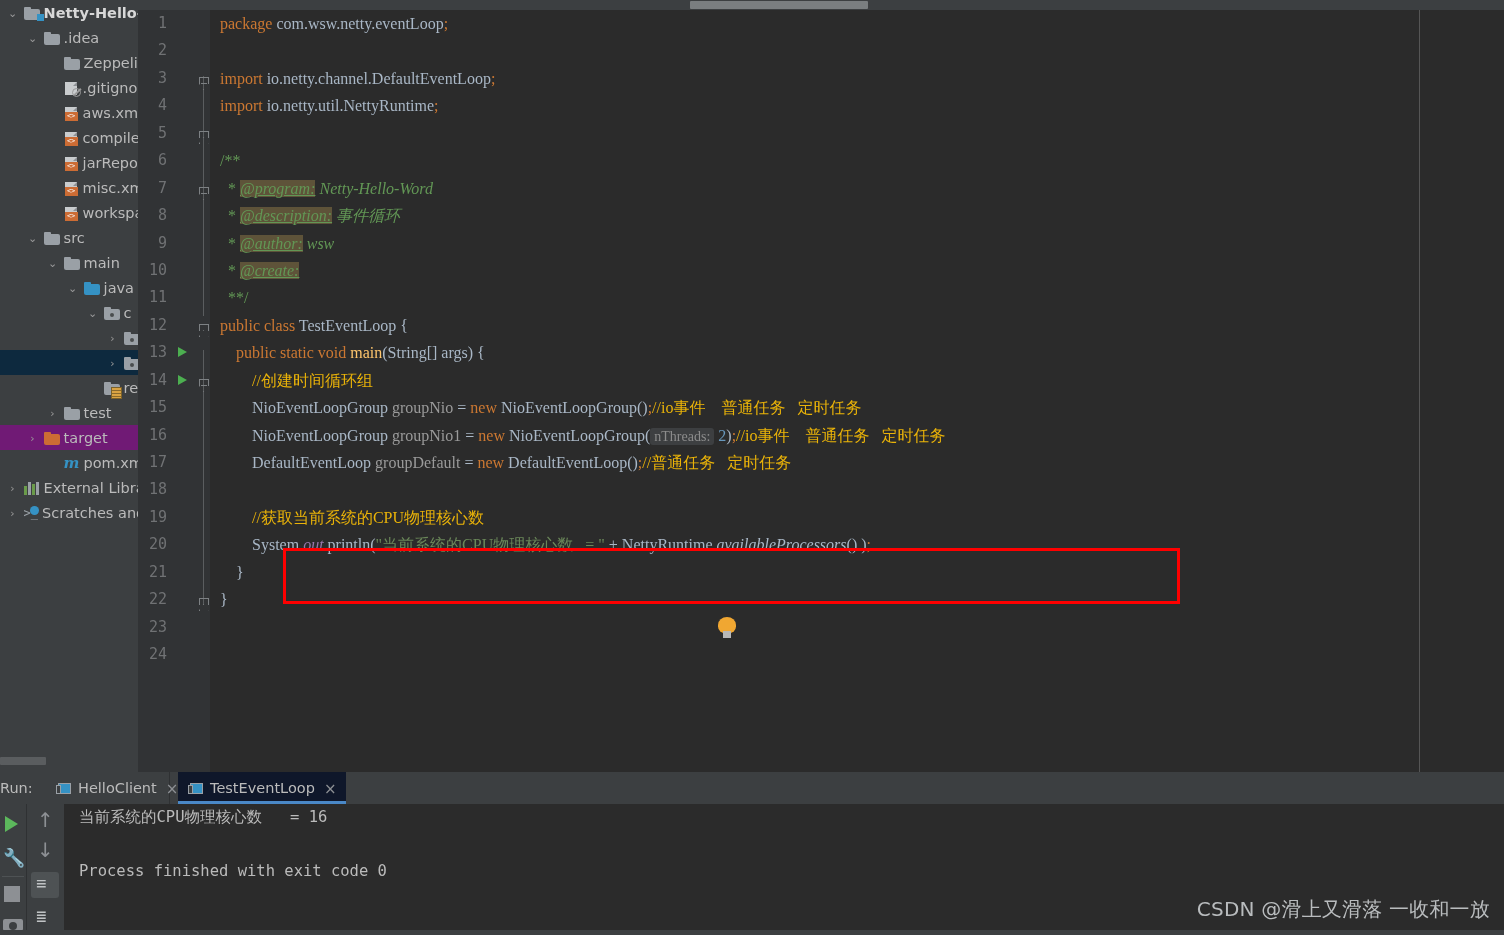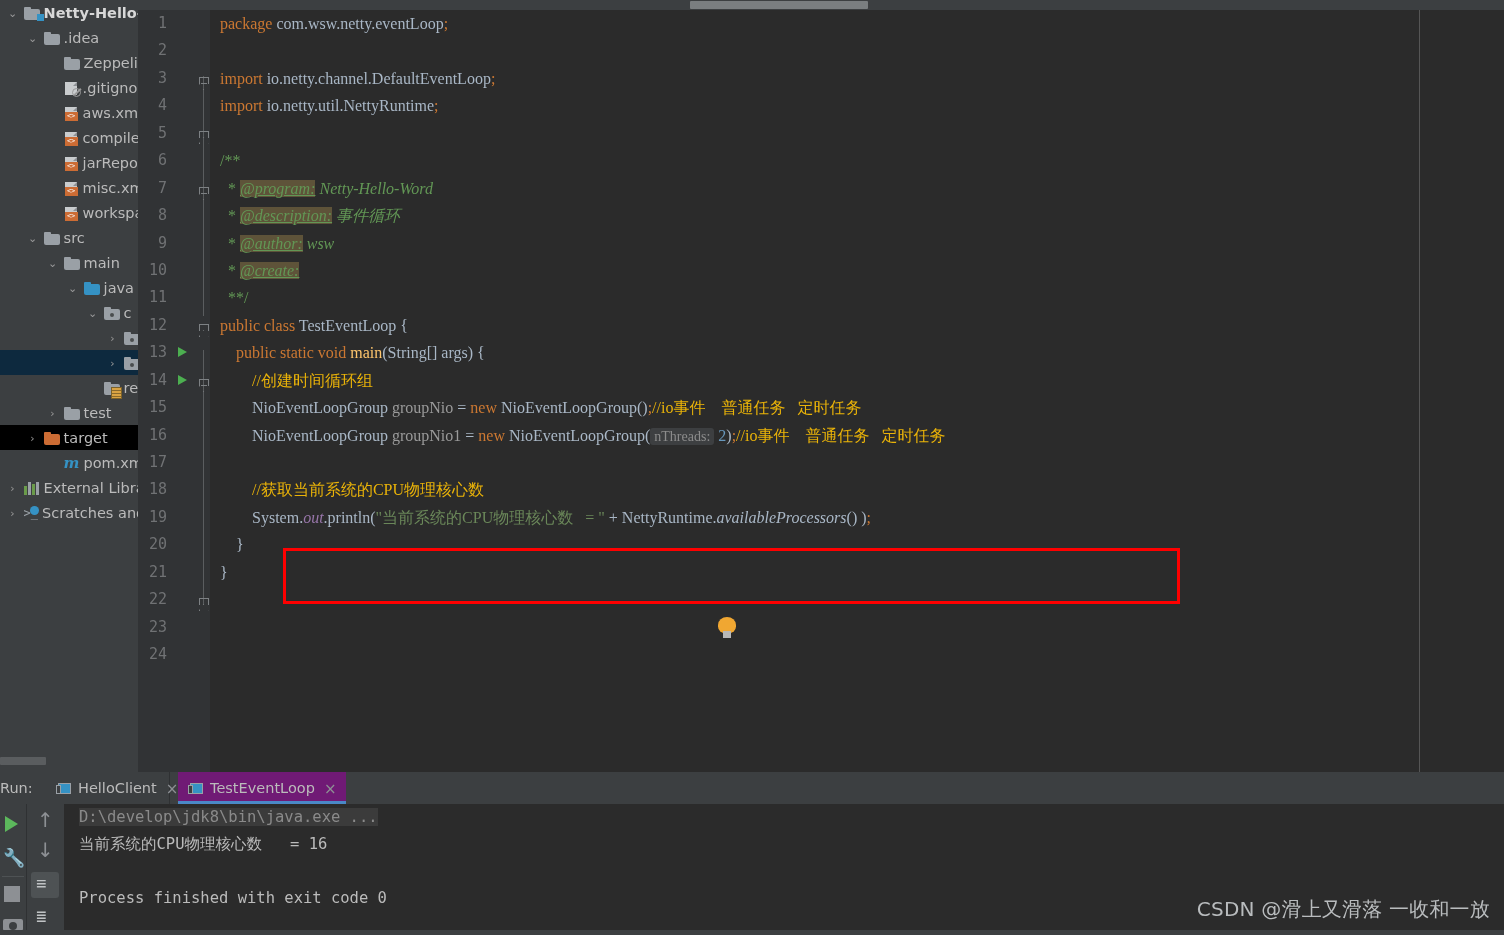--- a/index.html
+++ b/index.html
@@ -16,21 +16,21 @@
     position: absolute; left: 0; top: 0; width: 138px; height: 772px;
     background: #3c3f41;
     overflow: hidden;
   }
   .tree-row {
     position: relative; height: 25px; line-height: 25px;
     white-space: nowrap; font-size: 14.5px; color: #bbbbbb;
     font-family: "DejaVu Sans", sans-serif;
   }
   .tree-row.sel { background: #0d293e; }
-  .tree-row.tgt { background: #000000; }
+  .tree-row.tgt { background: #701a75; }
   .tree-row .tlabel { vertical-align: middle; }
   .tree-row .tlabel.bold { font-weight: bold; color: #d8d8d8; }
   .chev {
     display: inline-block; width: 13px; text-align: center;
     color: #9b9b9b; font-size: 11px; vertical-align: middle;
   }
   .chev.blank { color: transparent; }
   .ic { display: inline-block; vertical-align: middle; margin-right: 4px; position: relative; }
 
   
@@ -193,21 +193,21 @@
   #run-panel { position: absolute; left: 0; top: 772px; width: 1504px; height: 163px; background: #3c3f41; }
   #run-tabbar { position: absolute; left: 0; top: 0; width: 1504px; height: 32px; background: #3c3f41; }
   #run-label {
     position: absolute; left: 0; top: 0; height: 32px; line-height: 32px;
     color: #bbbbbb; font-size: 14.5px; padding-left: 0px;
   }
   .run-tab {
     position: absolute; top: 0; height: 32px; line-height: 32px;
     color: #bbbbbb; font-size: 14.5px; white-space: nowrap;
   }
-  .run-tab.active { border-bottom: 3px solid #4a88c7; background: #701a75; }
+  .run-tab.active { border-bottom: 3px solid #4a88c7; background: #0f172a; }
   .run-tab .tabic {
     display: inline-block; width: 15px; height: 13px; vertical-align: middle;
     position: relative; margin-right: 7px;
   }
   .run-tab .tabic:before {
     content: ""; position: absolute; left: 2px; top: 0; width: 13px; height: 11px;
     border: 1.5px solid #9aa0a6; background: #3592c4; box-sizing: border-box;
   }
   .run-tab .tabic:after {
     content: ""; position: absolute; left: 0px; top: 2px; width: 5px; height: 9px;
@@ -394,20 +394,21 @@
       <div class="code-line"><span class="jd">  * </span><span class="jdt">@program:</span><span class="jdv"> Netty-Hello-Word</span></div>
       <div class="code-line"><span class="jd">  * </span><span class="jdt">@description:</span><span class="jdv"> 事件循环</span></div>
       <div class="code-line"><span class="jd">  * </span><span class="jdt">@author:</span><span class="jdv"> wsw</span></div>
       <div class="code-line"><span class="jd">  * </span><span class="jdt">@create:</span></div>
       <div class="code-line"><span class="jd">  **/</span></div>
       <div class="code-line"><span class="kw">public</span> <span class="kw">class</span> <span class="typ">TestEventLoop</span> {</div>
       <div class="code-line">    <span class="kw">public</span> <span class="kw">static</span> <span class="kw">void</span> <span class="mtd">main</span>(<span class="typ">String</span>[] args) {</div>
       <div class="code-line">        <span class="cmt">//创建时间循环组</span></div>
       <div class="code-line">        <span class="typ">NioEventLoopGroup</span> <span class="var">groupNio</span> = <span class="kw">new</span> <span class="typ">NioEventLoopGroup</span>()<span class="kw">;</span><span class="cmt">//io事件    普通任务   定时任务</span></div>
       <div class="code-line">        <span class="typ">NioEventLoopGroup</span> <span class="var">groupNio1</span> = <span class="kw">new</span> <span class="typ">NioEventLoopGroup</span>(<span class="hint">nThreads:</span> <span class="num">2</span>)<span class="kw">;</span><span class="cmt">//io事件    普通任务   定时任务</span></div>
+      <div class="code-line">        <span class="typ">DefaultEventLoop</span> <span class="var">groupDefault</span> = <span class="kw">new</span> <span class="typ">DefaultEventLoop</span>()<span class="kw">;</span><span class="cmt">//普通任务   定时任务</span></div>
       <div class="code-line">&nbsp;</div>
       <div class="code-line">        <span class="cmt">//获取当前系统的CPU物理核心数</span></div>
       <div class="code-line">        <span class="typ">System</span>.<span class="fld">out</span>.<span class="typ">println</span>(<span class="str">"当前系统的CPU物理核心数   = "</span> + <span class="typ">NettyRuntime</span>.<span class="ital">availableProcessors</span>() )<span class="kw">;</span></div>
       <div class="code-line">    }</div>
       <div class="code-line">}</div>
       <div class="code-line">&nbsp;</div>
     </div>
   <div id="editor-right-line"></div>
   <div id="editor-far"></div>
 
@@ -441,21 +442,20 @@
     </div>
     <div id="run-toolbar-2">
       <div class="tb-arrow" style="top:4px;">↑</div>
       <div class="tb-arrow" style="top:34px;">↓</div>
       <div class="tb-box" style="top:68px;"></div>
       <div class="tb-lines" style="left:9px;top:69px;">≡</div>
       <div class="tb-lines" style="left:9px;top:102px;">≣</div>
     </div>
 
     <div id="run-console">
-        <div class="console-line"><span class="dim" style="background: rgb(59, 59, 59); color: rgb(138, 138, 138);">D:\develop\jdk8\bin\java.exe ...</span></div>
         <div class="console-line"><span>当前系统的CPU物理核心数   = 16</span></div>
         <div class="console-line"><span>&nbsp;</span></div>
         <div class="console-line"><span>Process finished with exit code 0</span></div>
       </div>
     <div id="watermark">CSDN @滑上又滑落 一收和一放</div>
   </div>
 
   <div id="bottom-strip"></div>
 </div>
 

